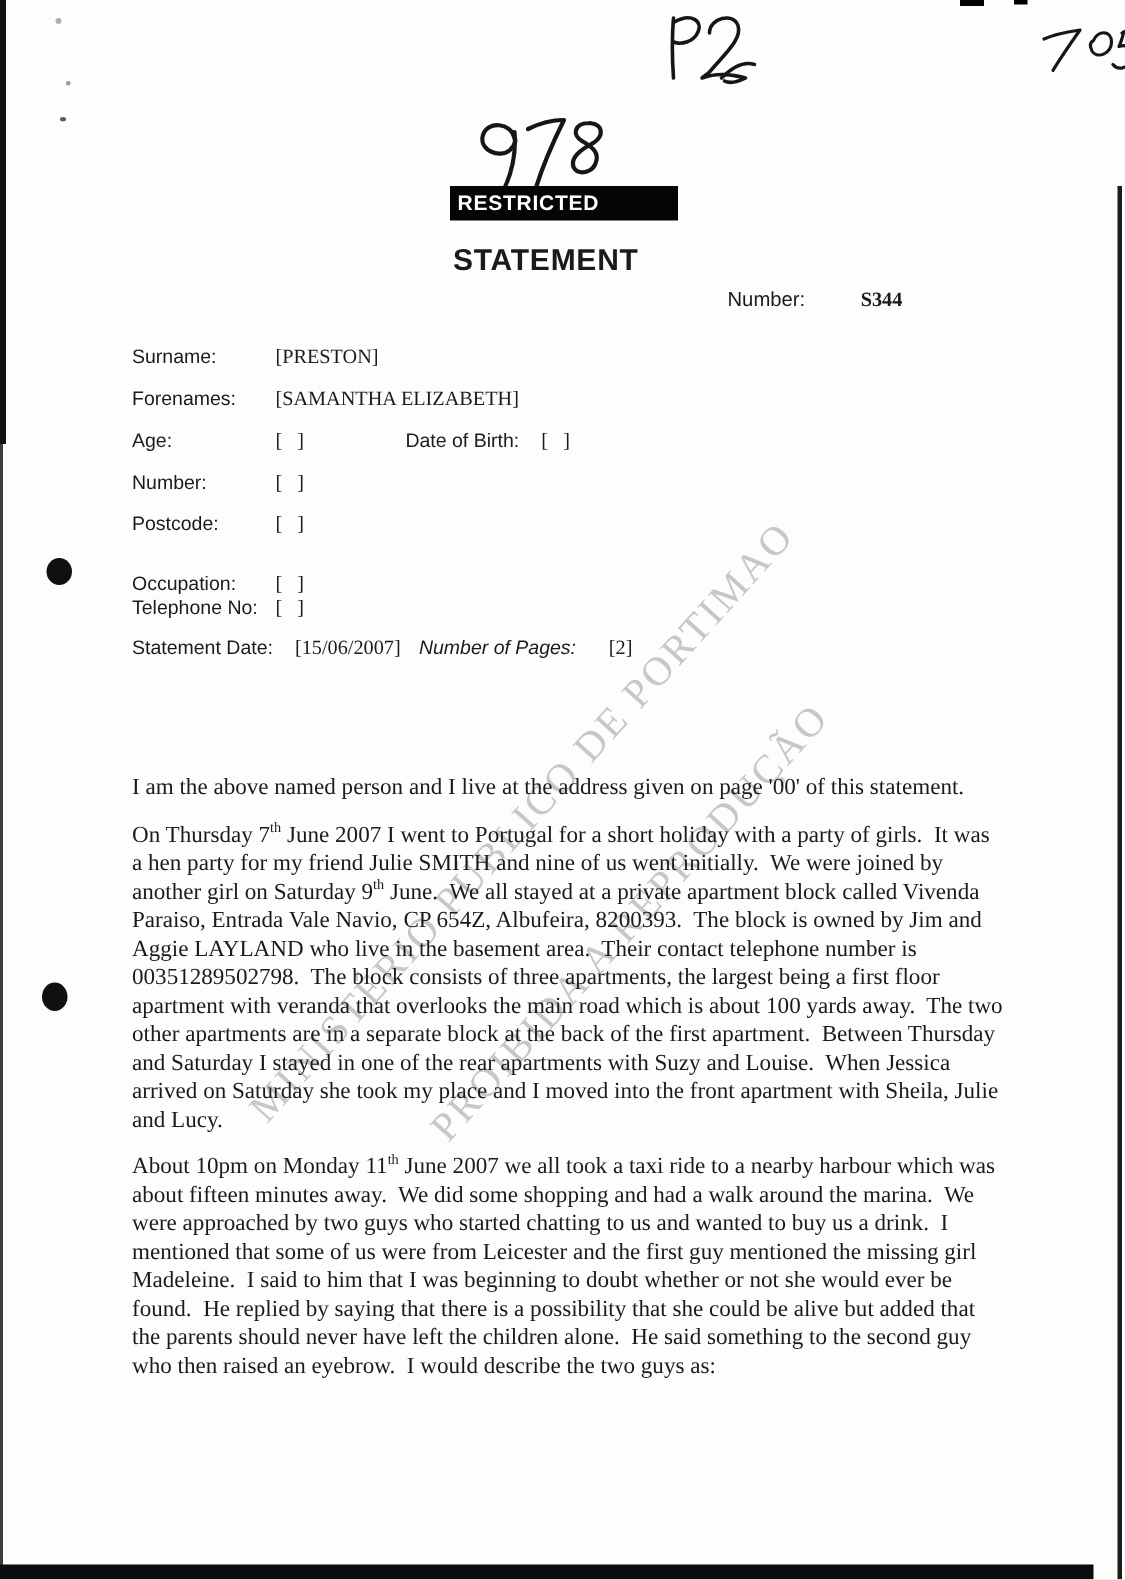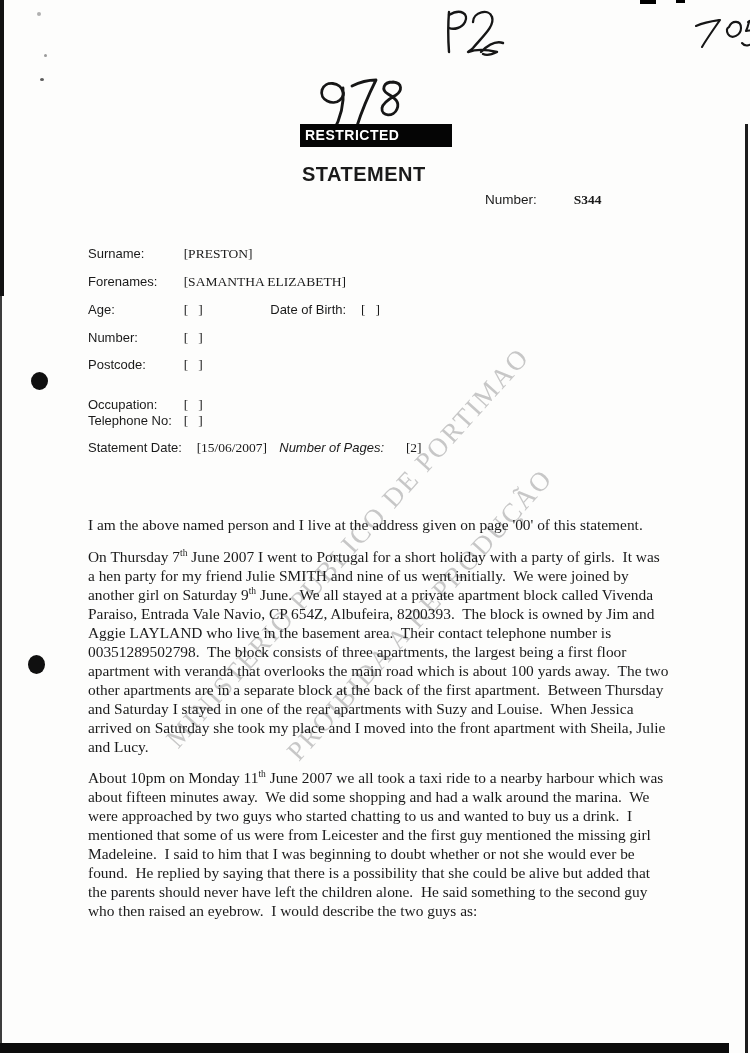--- a/index.html
+++ b/index.html
@@ -46,21 +46,21 @@
     padding-left:5px; letter-spacing:0.5px; z-index:2;
   }
   .doc-title {
     position:absolute; left:302px; top:151px; font-weight:bold; font-size:20px;
     letter-spacing:0.5px; z-index:2;margin-top:12px;
   }
   .number-row { position:absolute; left:485px; top:192px; z-index:2; font-size:13.5px; }
   .number-label { font-weight:normal; display:inline-block; width:85px; }
   .number-value { font-family:"Liberation Serif", serif;font-weight:bold; }
   
-  .frow { position:absolute; left:88px; z-index:2; font-size:13px; white-space:nowrap;margin-top:16px; }
+  .frow { position:absolute; left:88px; z-index:2; font-size:13px; white-space:nowrap; }
   .flabel { display:inline-block; vertical-align:baseline; }
   .fval { font-family:"Liberation Serif", serif; font-size:13.5px; white-space:pre; display:inline-block; vertical-align:baseline; }
   .w92  { width:92px; }  .w83 { width:83px; }  .w87 { width:87px; }
   .w105 { width:105px; } .w79 { width:79px; }  .w123 { width:123px;font-style:italic; }
   
   .statement-body {
     position:absolute; left:88px; top:478px; width:582px; z-index:2;
     font-family:"Liberation Serif", serif; font-size:15.4px; line-height:19px;margin-top:37px;
   }
   .statement-body p { margin:0 0 12.5px 0; white-space:pre-wrap; }

